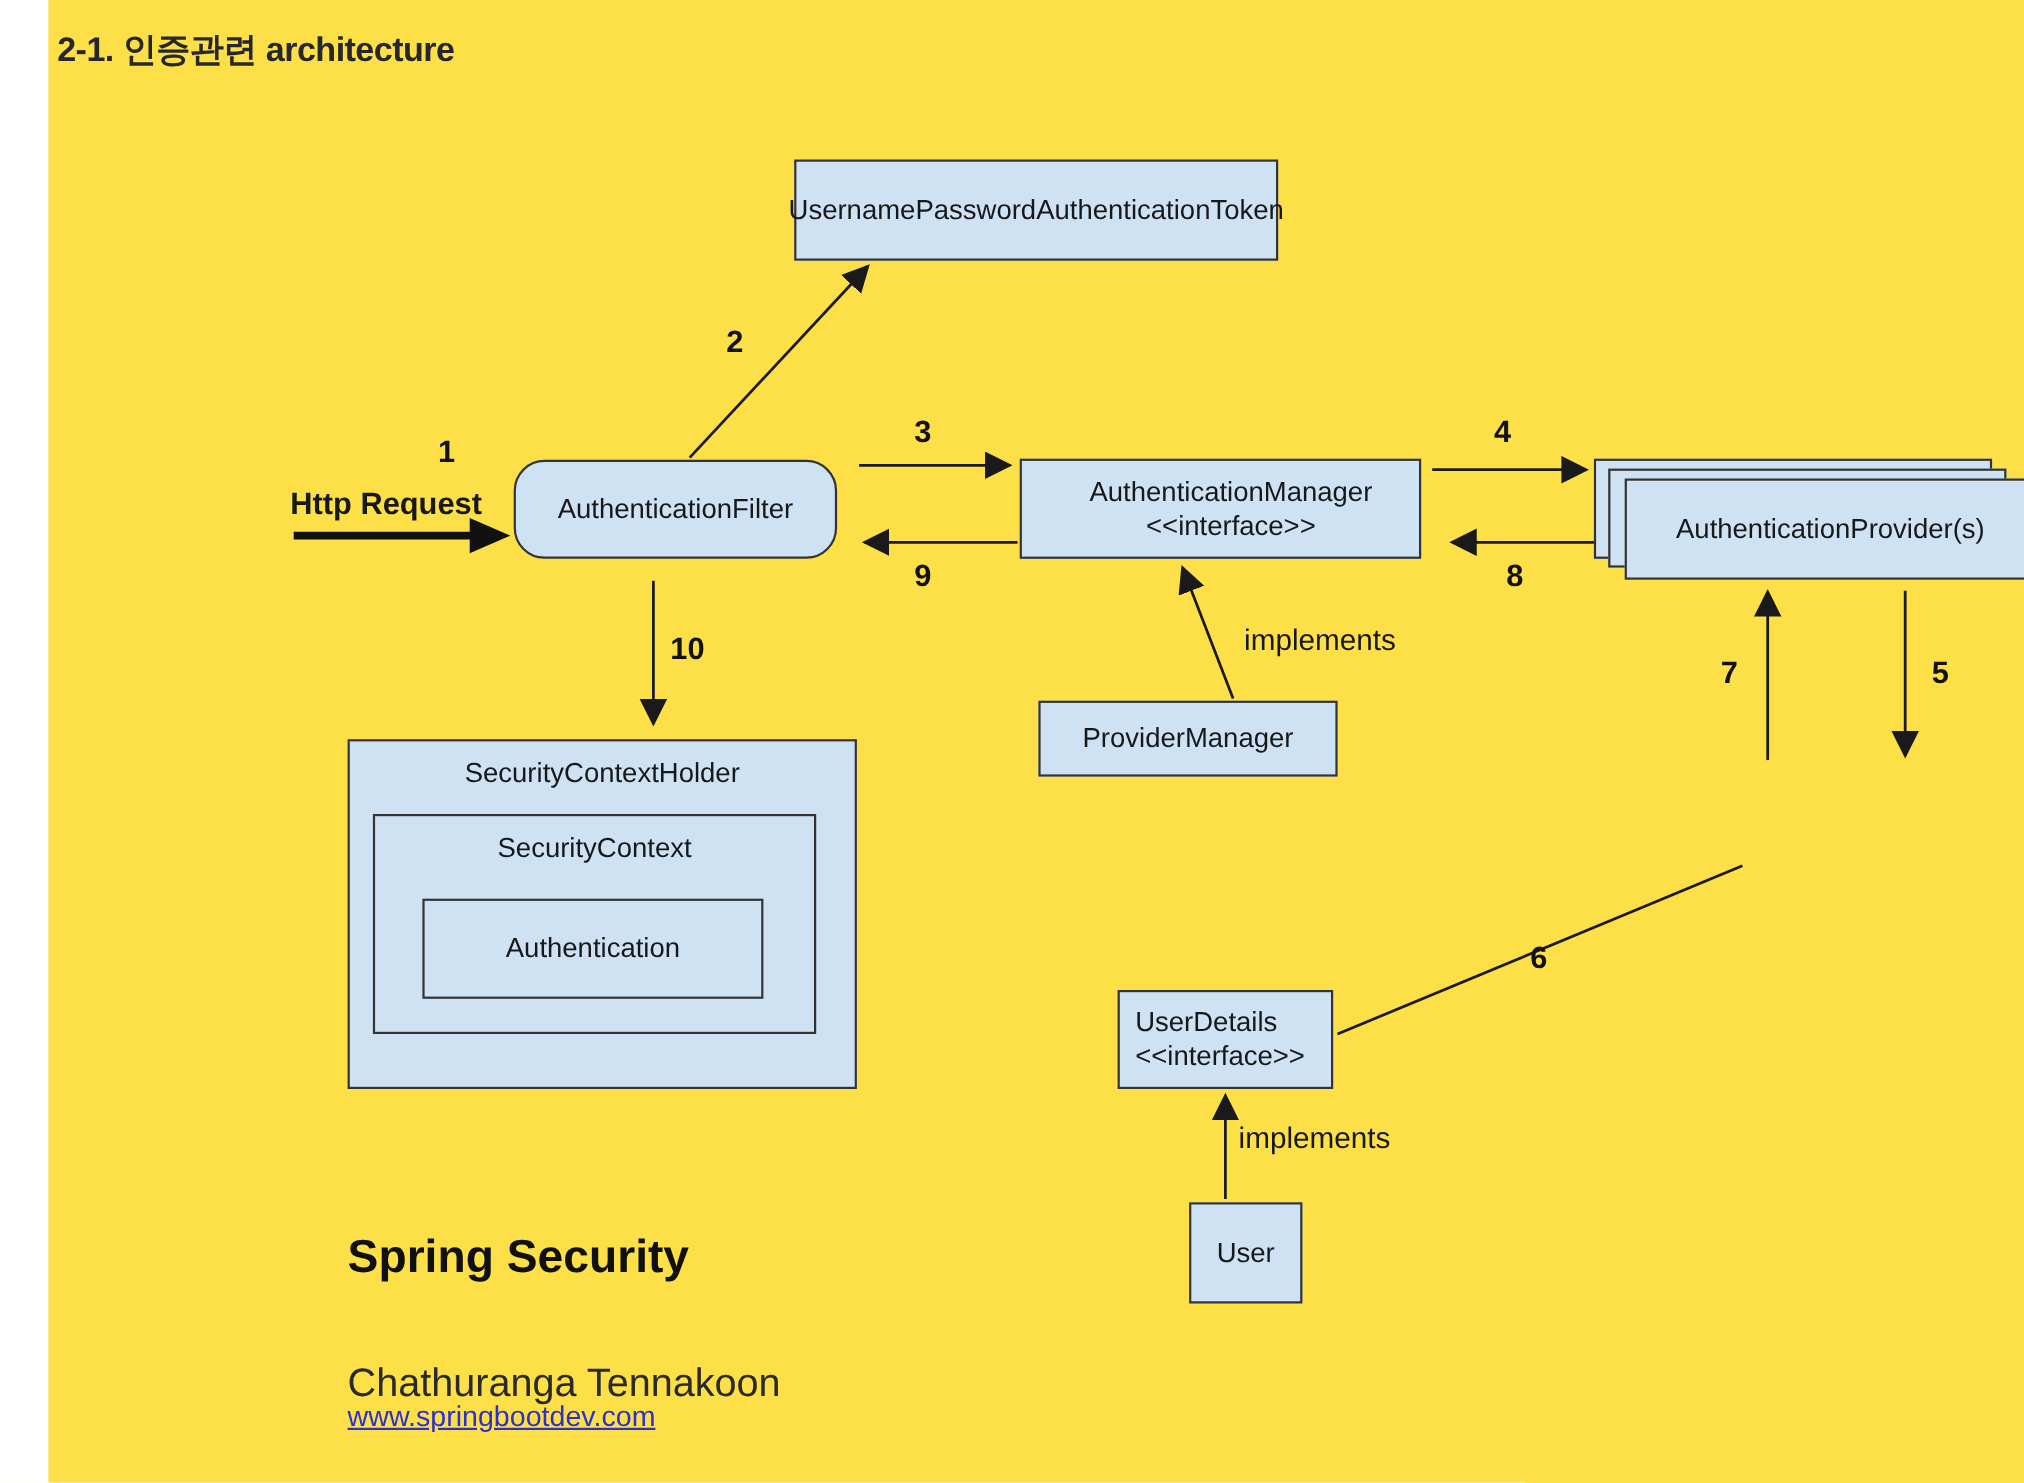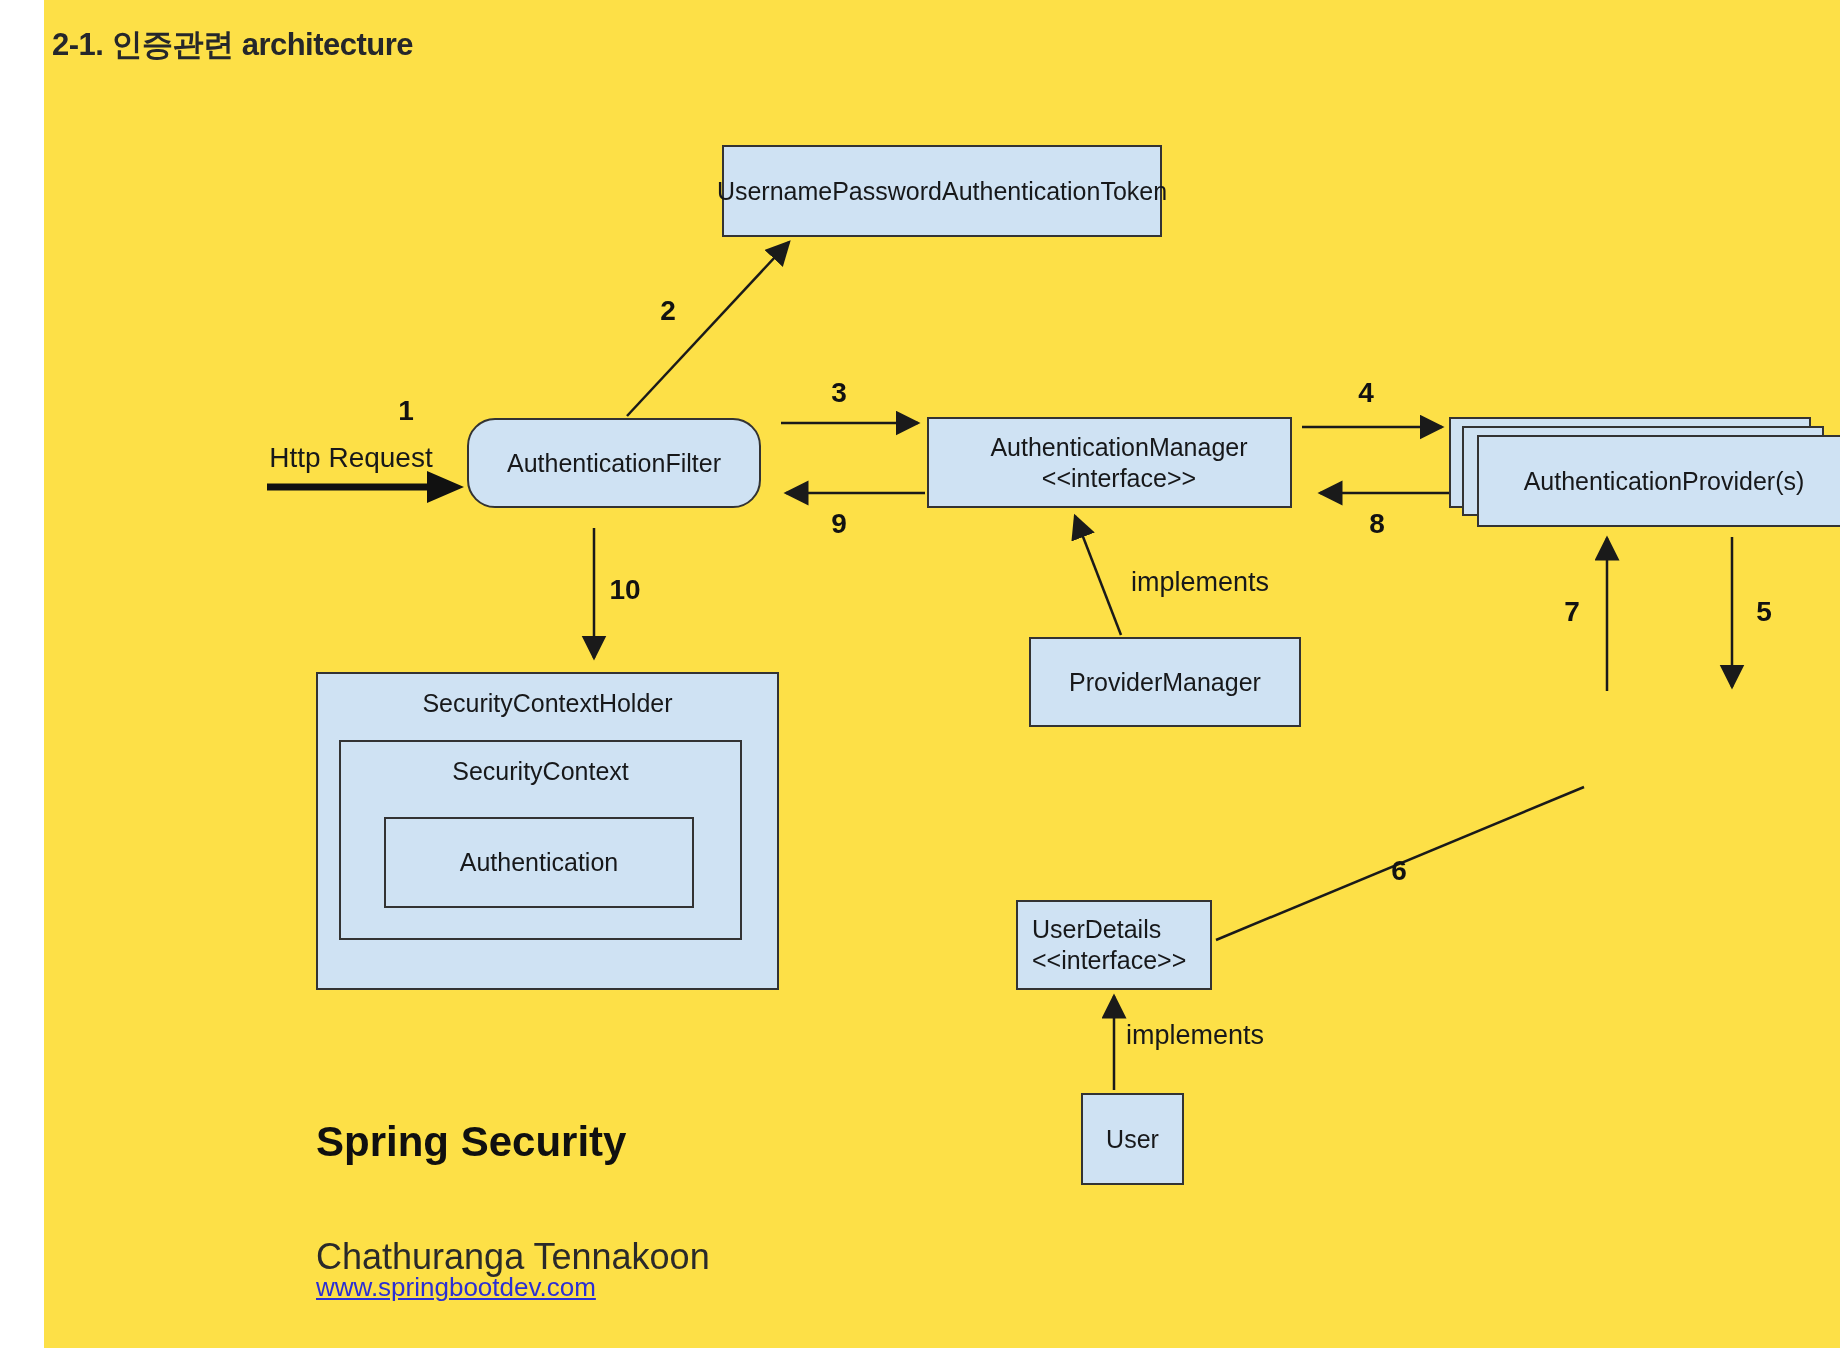--- a/index.html
+++ b/index.html
@@ -91,21 +91,21 @@
     <span>AuthenticationManager</span>
     <span>&lt;&lt;interface&gt;&gt;</span>
   </div>
 
   <div class="stack-layer" style="left:1405px;top:417px;width:362px;height:91px;"></div>
   <div class="stack-layer" style="left:1418px;top:426px;width:362px;height:90px;"></div>
   <div class="node" style="left:1433px;top:435px;width:374px;height:92px;">
     <span>AuthenticationProvider(s)</span>
   </div>
 
-  <div class="node" style="left:985px;top:637px;width:272px;height:90px;">
+  <div class="node" style="left:900px;top:637px;width:272px;height:69px;">
     <span>ProviderManager</span>
   </div>
 
 
   <div class="node left-label" style="left:972px;top:900px;width:196px;height:90px;text-align:right;">
     <span>UserDetails</span>
     <span>&lt;&lt;interface&gt;&gt;</span>
   </div>
 
   <div class="node" style="left:1037px;top:1093px;width:103px;height:92px;">
@@ -126,21 +126,21 @@
   <div class="edge-num" style="left:624px;top:311px;">2</div>
   <div class="edge-num" style="left:795px;top:393px;">3</div>
   <div class="edge-num" style="left:1322px;top:393px;">4</div>
   <div class="edge-num" style="left:1720px;top:612px;">5</div>
   <div class="edge-num" style="left:1355px;top:871px;">6</div>
   <div class="edge-num" style="left:1528px;top:612px;">7</div>
   <div class="edge-num" style="left:1333px;top:524px;">8</div>
   <div class="edge-num" style="left:795px;top:524px;">9</div>
   <div class="edge-num" style="left:581px;top:590px;">10</div>
 
-  <div class="edge-text centered" style="left:307px;top:458px;font-size:28px;">Http Request</div>
+  <div class="edge-text centered" style="left:307px;top:458px;font-size:28px;font-weight:bold;">Http Request</div>
   <div class="edge-text" style="left:1087px;top:582px;">implements</div>
   <div class="edge-text" style="left:1082px;top:1035px;">implements</div>
 
   <div class="footer-title">
     <div>Spring Security</div>
   </div>
   <div class="footer-author">Chathuranga Tennakoon</div>
   <div class="footer-link">www.springbootdev.com</div>
 
 </div>

